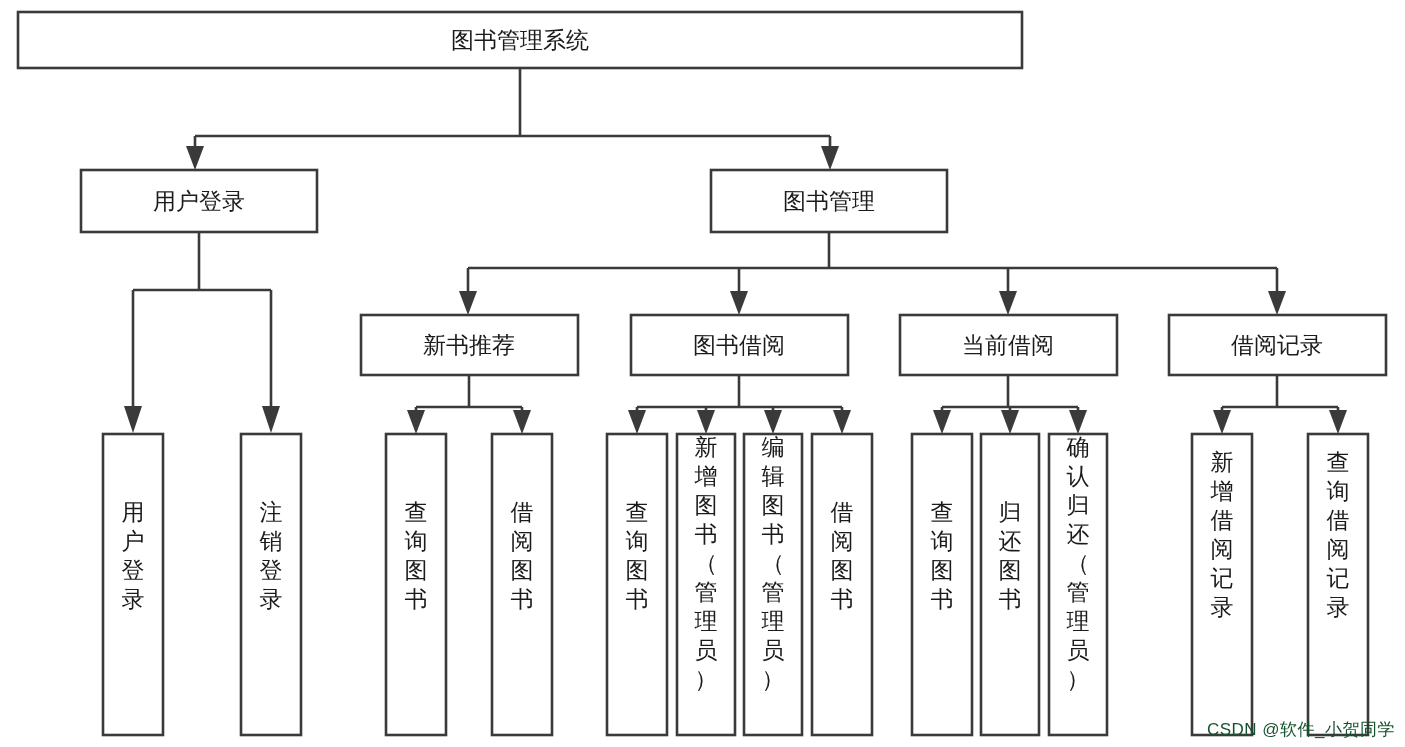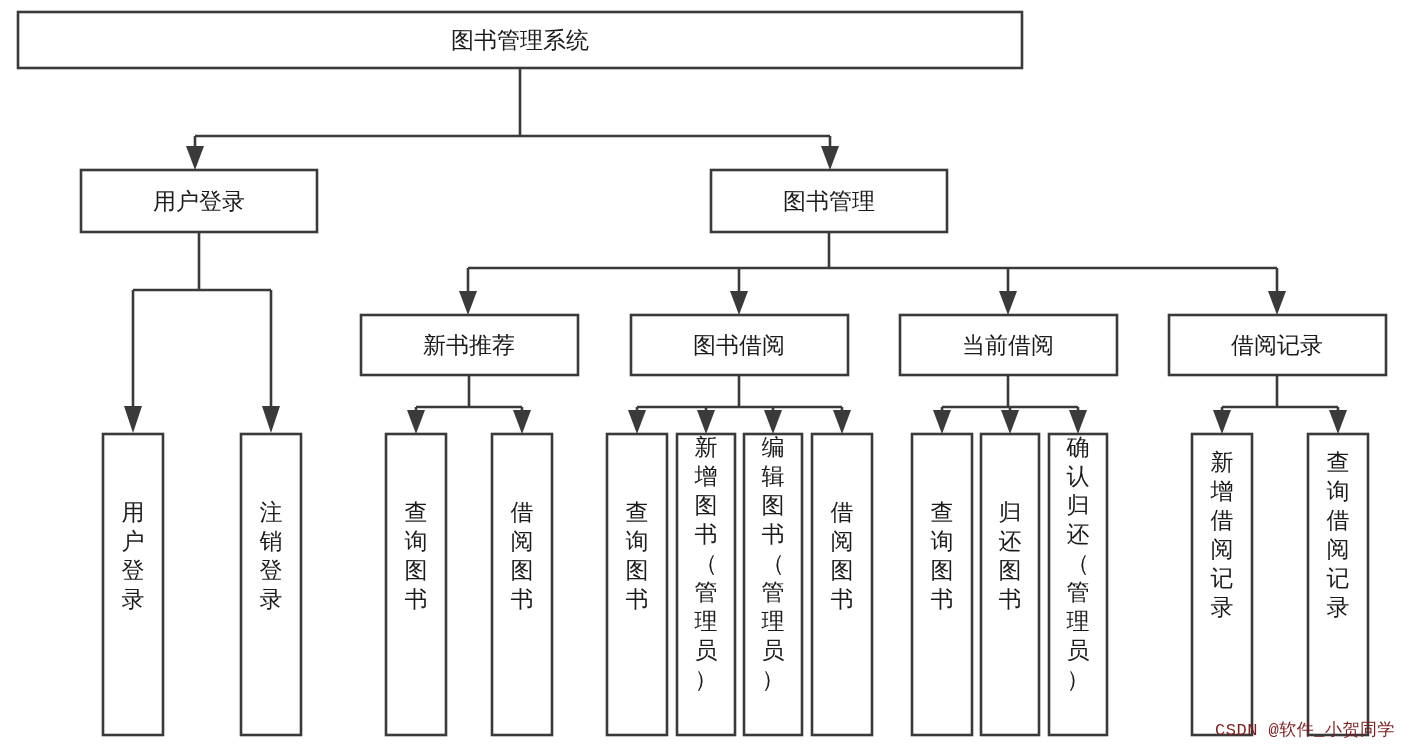--- a/index.html
+++ b/index.html
@@ -53,23 +53,23 @@
   .node-label-vertical {
     fill: #1b1b1b;
     font-family: "DejaVu Sans", "Liberation Sans", sans-serif;
     font-size: 23px;
     text-anchor: middle;
   }
   .watermark {
     position: absolute;
     right: 10px;
     bottom: 6px;
-    font-family: Liberation Mono, monospace;
+    font-family: Liberation Sans, sans-serif;
     font-size: 17px;
-    color: #7f1d1d;
+    color: #14532d;
     letter-spacing: 0.5px;
     white-space: nowrap;
     user-select: none;
     margin-left: 38px;
   }
 </style>
 </head>
 <body>
 
 <div id="diagram-root">

